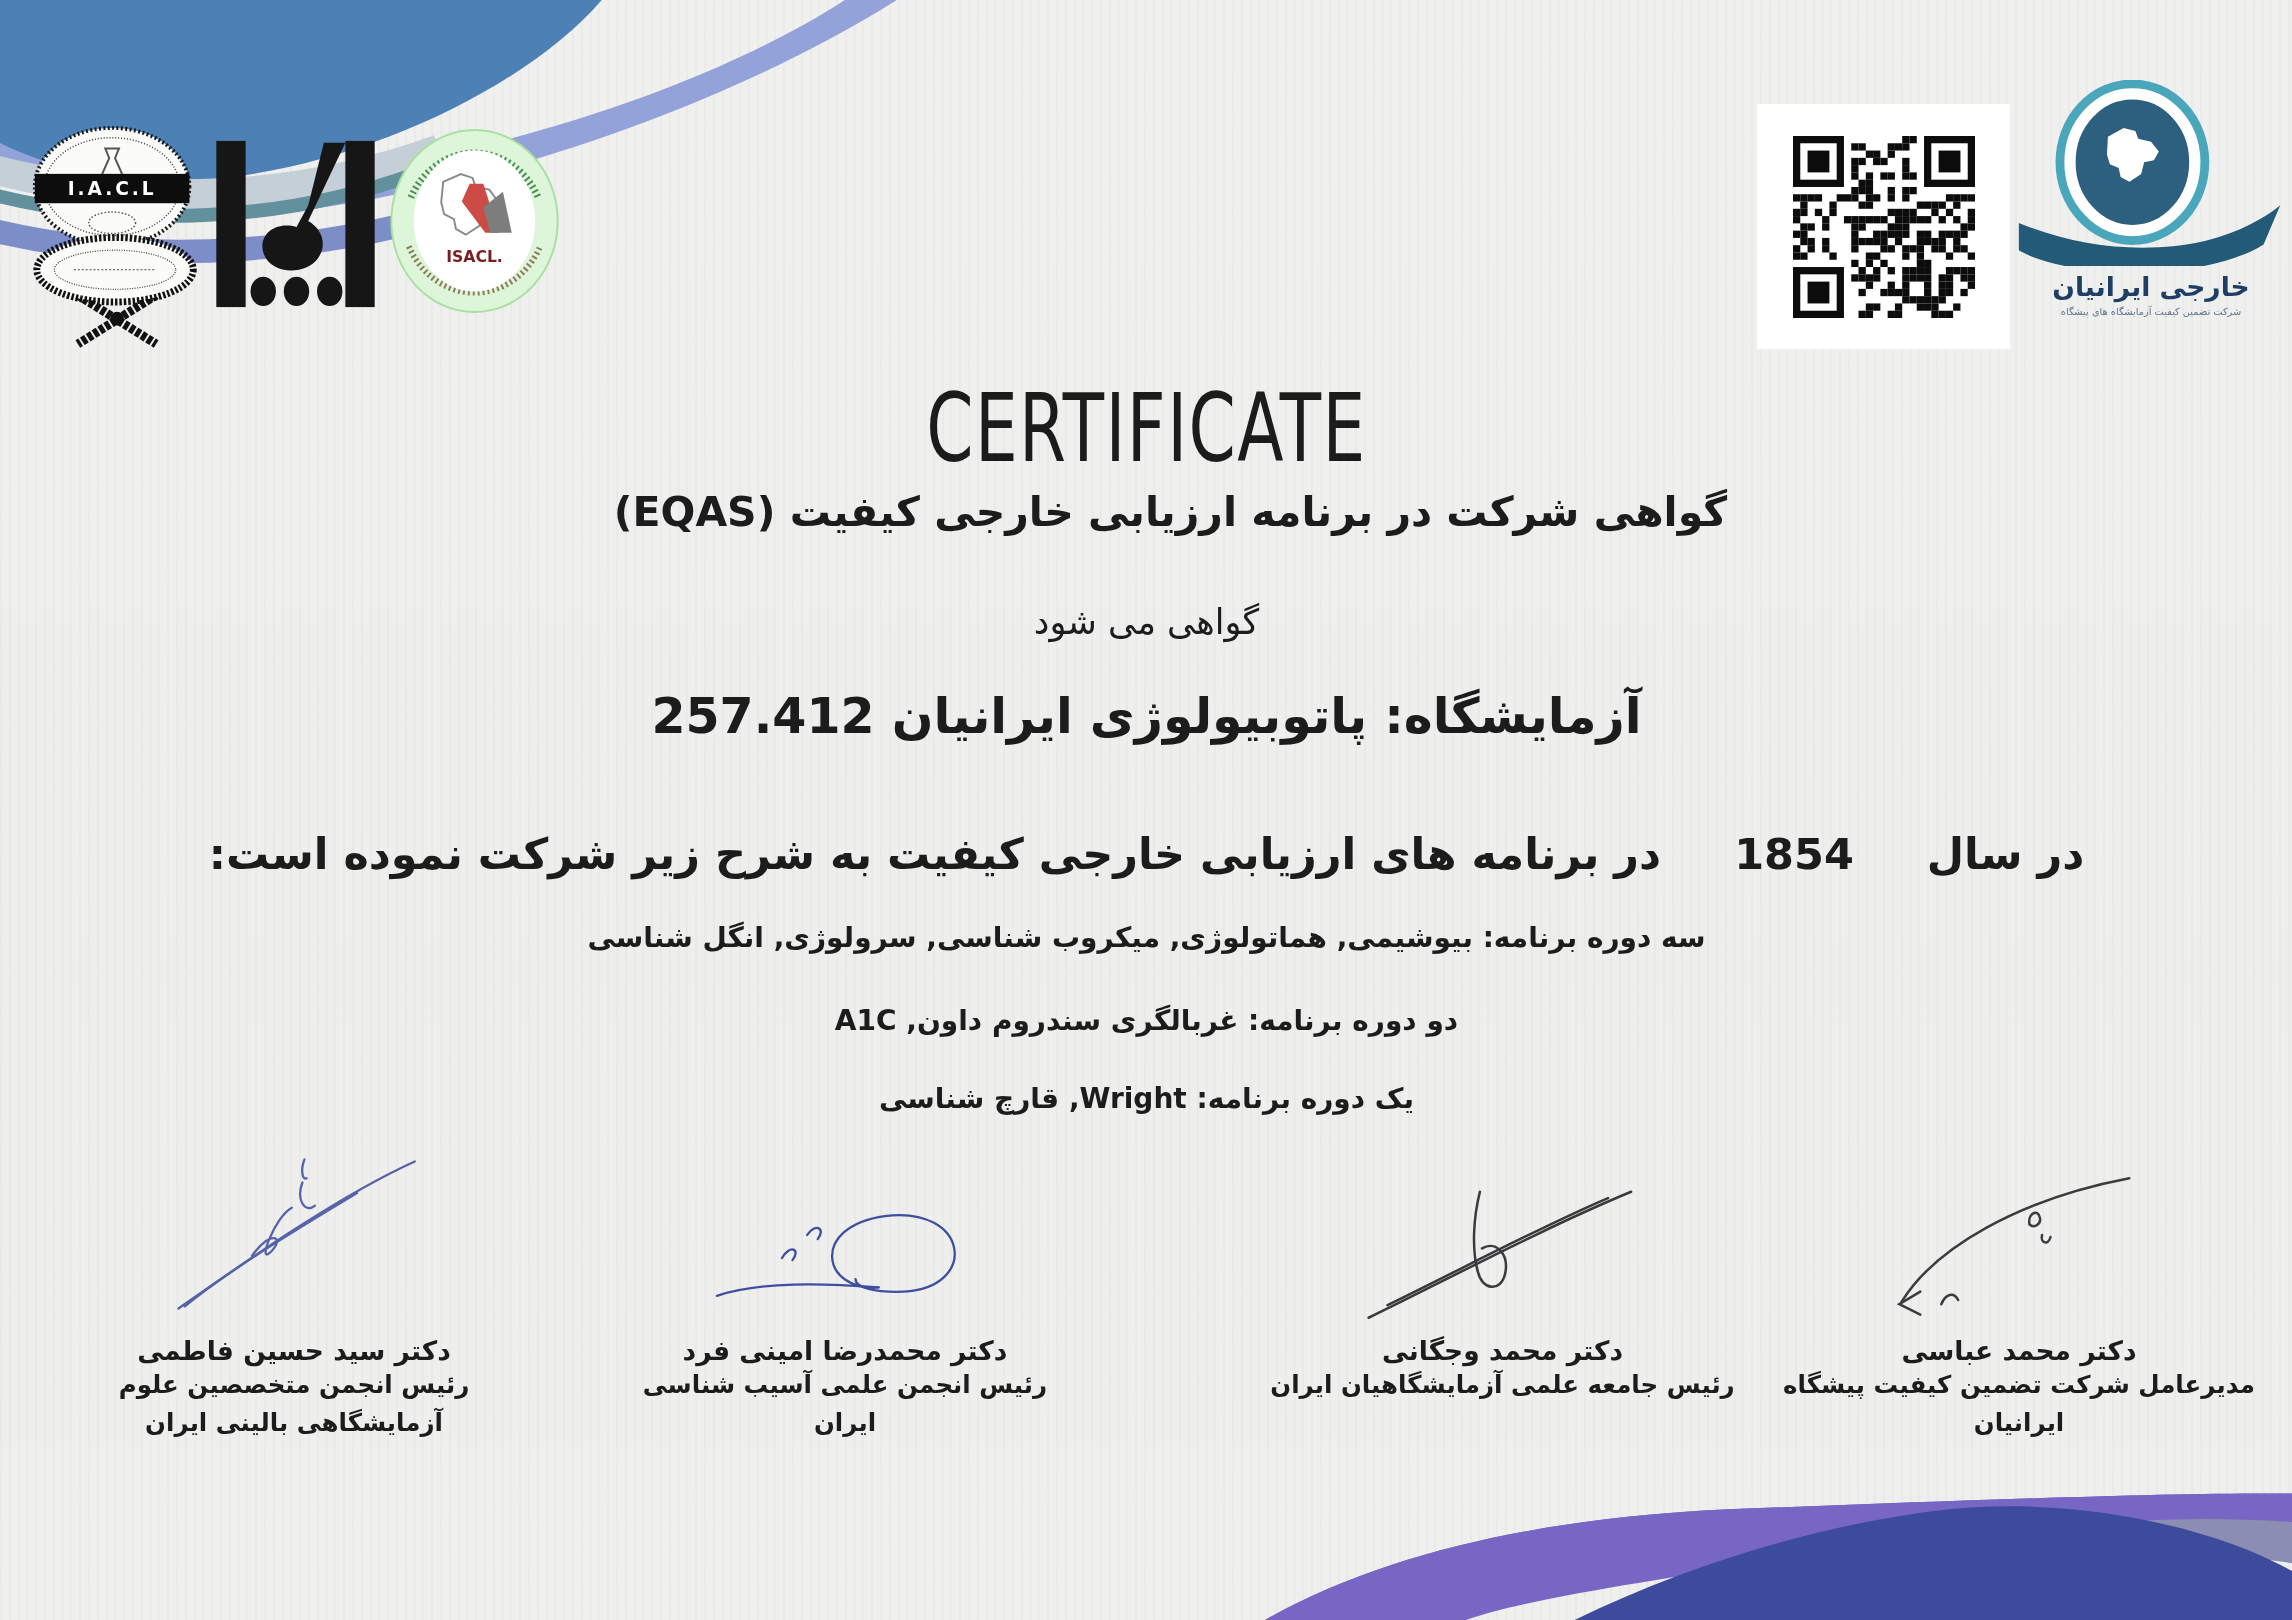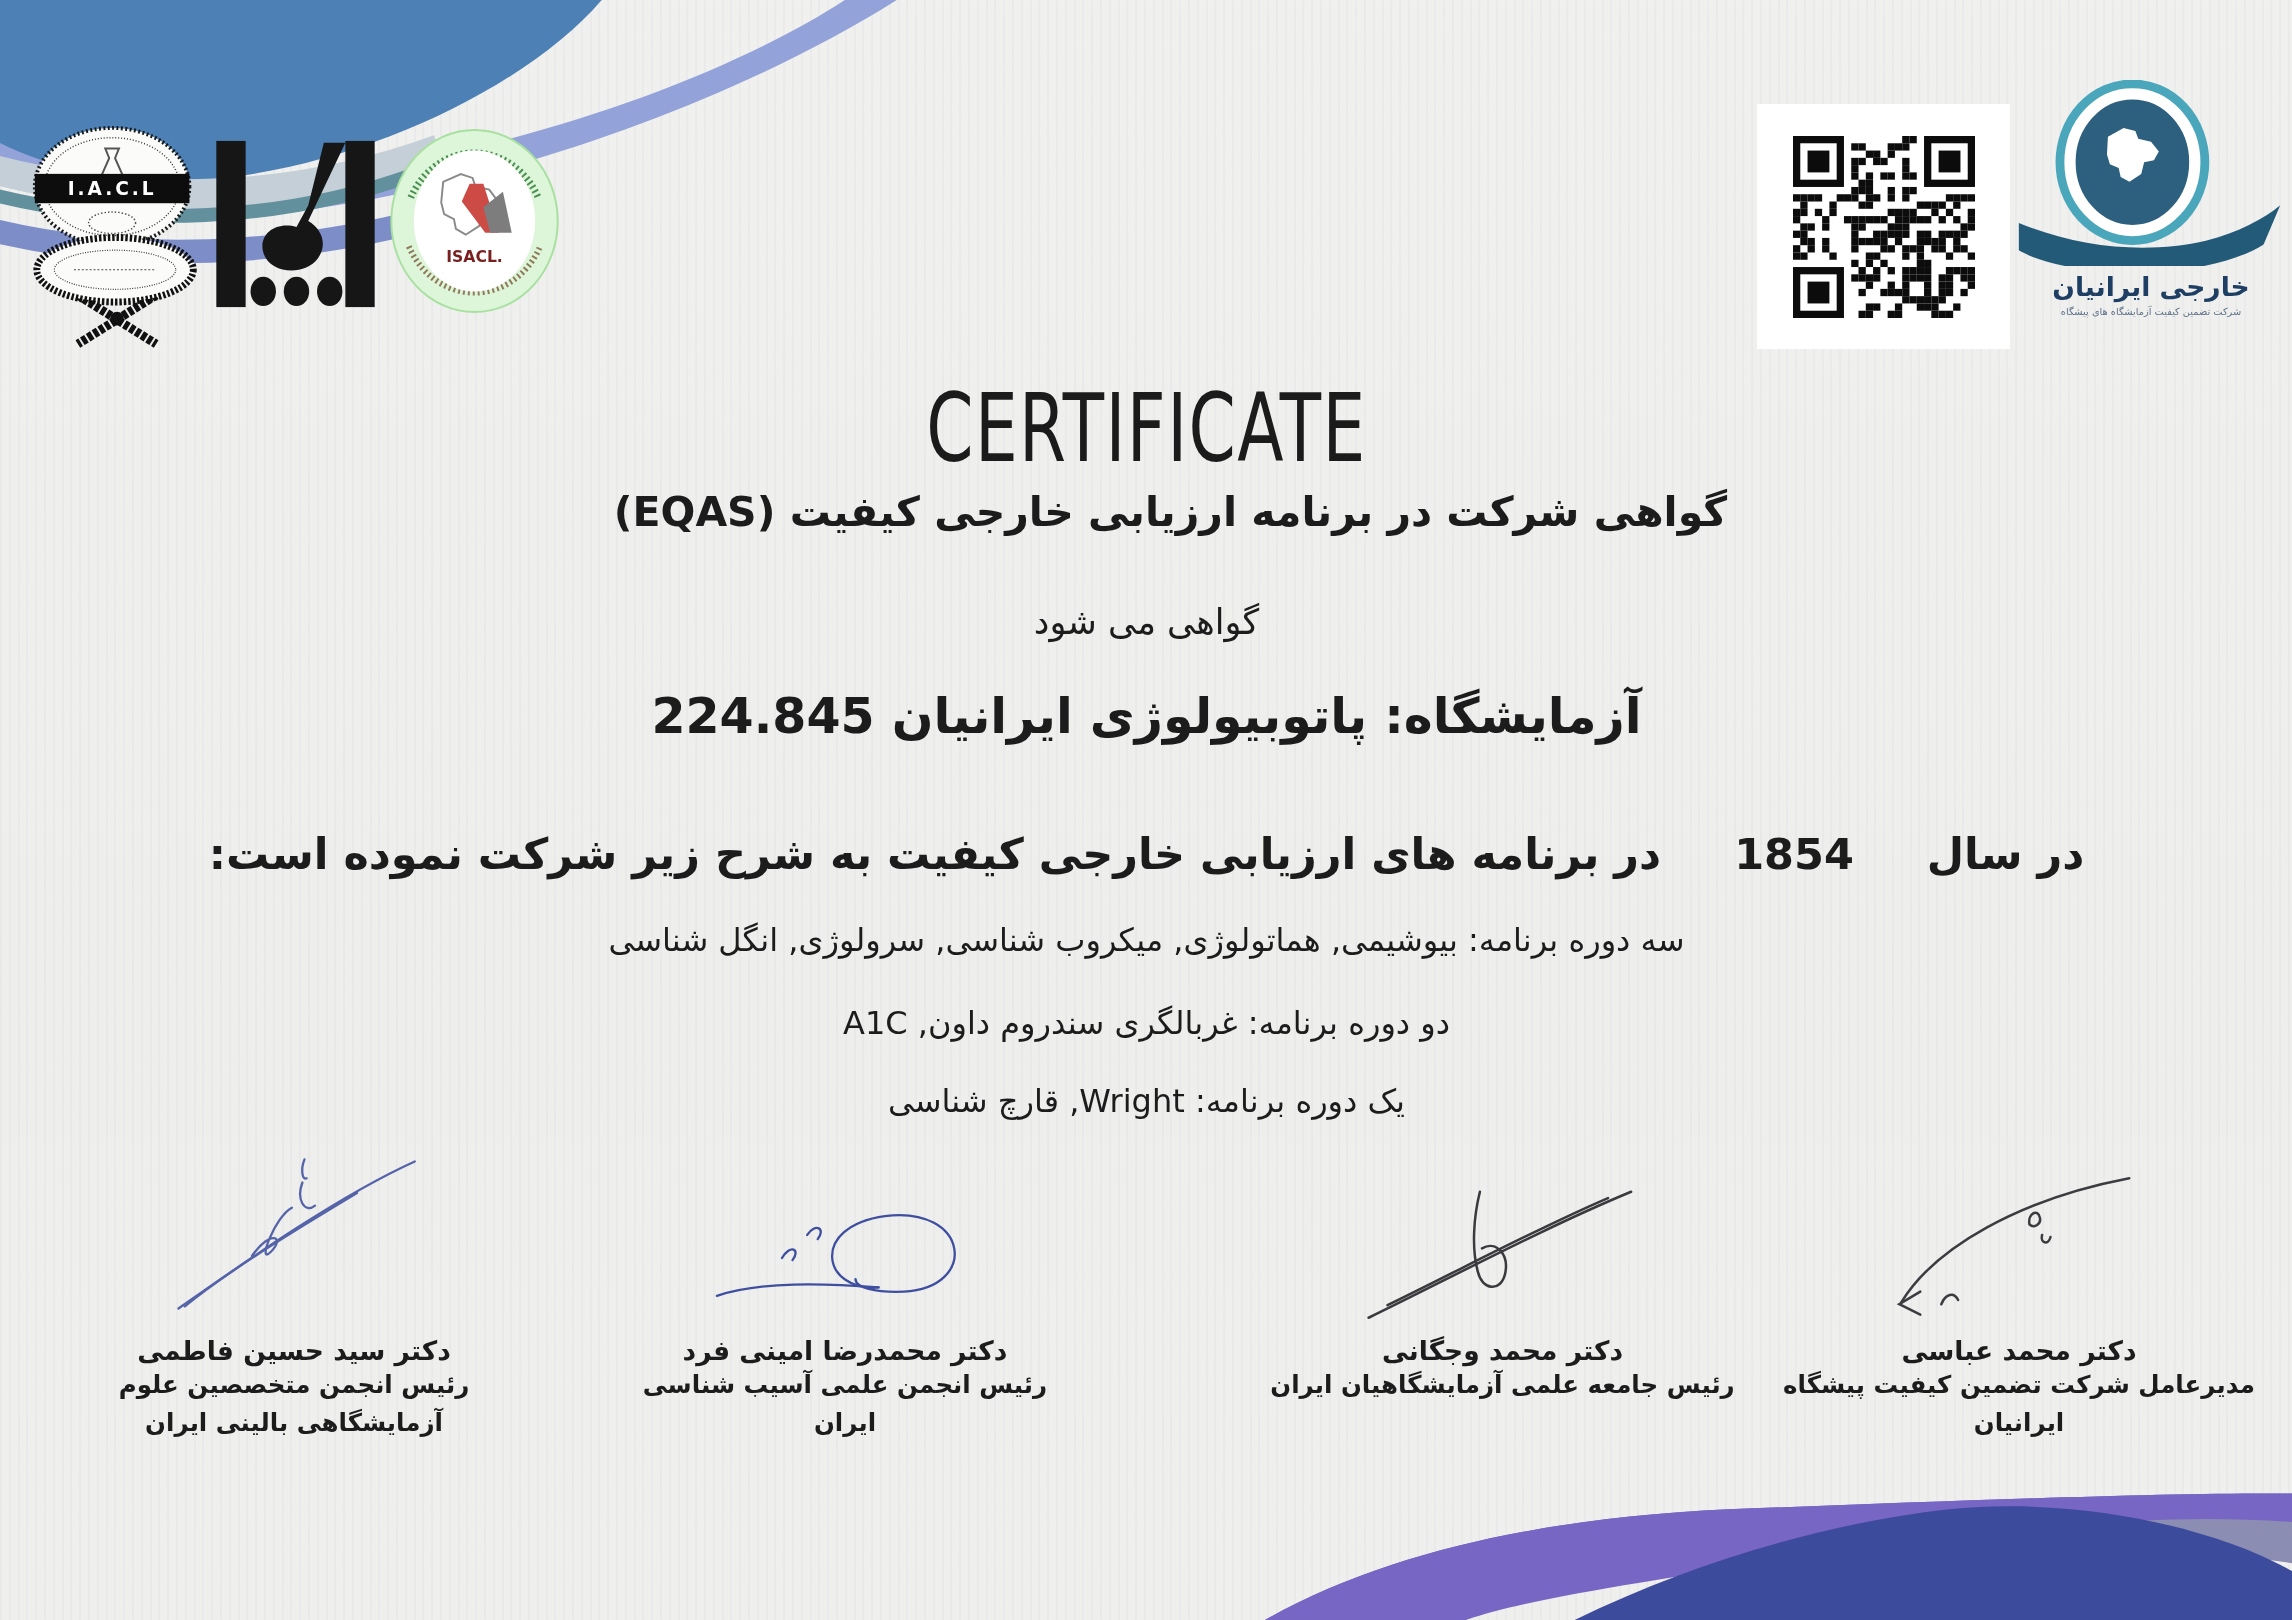--- a/index.html
+++ b/index.html
@@ -17,21 +17,21 @@
   .cline{position:absolute;left:0;right:0;text-align:center;direction:rtl;}
   .title-en{
     position:absolute;left:0;right:0;top:374px;text-align:center;
     font-size:94px;font-weight:400;letter-spacing:2px;color:#1b1b1b;
     transform:scaleX(0.72);transform-origin:center;white-space:nowrap;
   }
   .subtitle{top:488px;font-size:41px;font-weight:700;padding-left:48px;}
   .certify{top:602px;font-size:35px;font-weight:400;}
   .lab{top:688px;font-size:49px;font-weight:700;}
   .yearline{top:829px;font-size:43px;font-weight:700;}
-  .prog{font-size:32px;font-weight:400;}
+  .prog{font-size:28px;font-weight:700;}
   .p1{top:921px;} .p2{top:1004px;} .p3{top:1082px;}
 
   
   .sigcol{position:absolute;text-align:center;direction:rtl;}
   .sigcol svg{margin:0 auto;}
   .sig-name{font-size:26.5px;font-weight:700;margin-top:2px;}
   .sig-role{font-size:24.5px;font-weight:700;line-height:1.55;}
 
   
   .issuer-name{position:absolute;left:2011px;width:280px;top:271px;text-align:center;
@@ -326,21 +326,21 @@
     <ellipse cx="124" cy="84" rx="74" ry="80" fill="#ffffff" stroke="#4aa6ba" stroke-width="9"></ellipse>
     <ellipse cx="124" cy="84" rx="60" ry="66" fill="#2d5f7e" stroke="#ffffff" stroke-width="4"></ellipse>
     <path d="M99,58 l16,-9 12,3 3,8 13,3 8,10 -5,9 -10,2 -3,12 -12,8 -9,-5 -2,-9 -9,-4 -3,-10 z" fill="#ffffff"></path>
   </svg>
   <div class="issuer-name">خارجی ایرانیان</div>
   <div class="issuer-tagline">شرکت تضمین کیفیت آزمایشگاه های پیشگاه</div>
 
   <div class="title-en">CERTIFICATE</div>
   <div class="cline subtitle">گواهی شرکت در برنامه ارزیابی خارجی کیفیت (EQAS)</div>
   <div class="cline certify">گواهی می شود</div>
-  <div class="cline lab">آزمایشگاه: پاتوبیولوژی ایرانیان 224.845</div>
+  <div class="cline lab">آزمایشگاه: پاتوبیولوژی ایرانیان 257.412</div>
   <div class="cline yearline">در سال   1854   در برنامه های ارزیابی خارجی کیفیت به شرح زیر شرکت نموده است:</div>
   <div class="cline prog p1">سه دوره برنامه: بیوشیمی, هماتولوژی, میکروب شناسی, سرولوژی, انگل شناسی</div>
   <div class="cline prog p2">دو دوره برنامه: غربالگری سندروم داون, A1C</div>
   <div class="cline prog p3">یک دوره برنامه: Wright, قارچ شناسی</div>
 
   <div class="sigcol" style="left:49px;top:1137px;width:490px;">
     <svg width="294" height="196" viewBox="0 0 280 160">
       <g stroke="#5563a8" stroke-width="2.2" fill="none" stroke-linecap="round">
         <path d="M30,150 C 90,108 180,44 255,10"></path>
         <path d="M100,100 C 118,74 132,82 118,96 C 104,110 122,62 138,54"></path>

